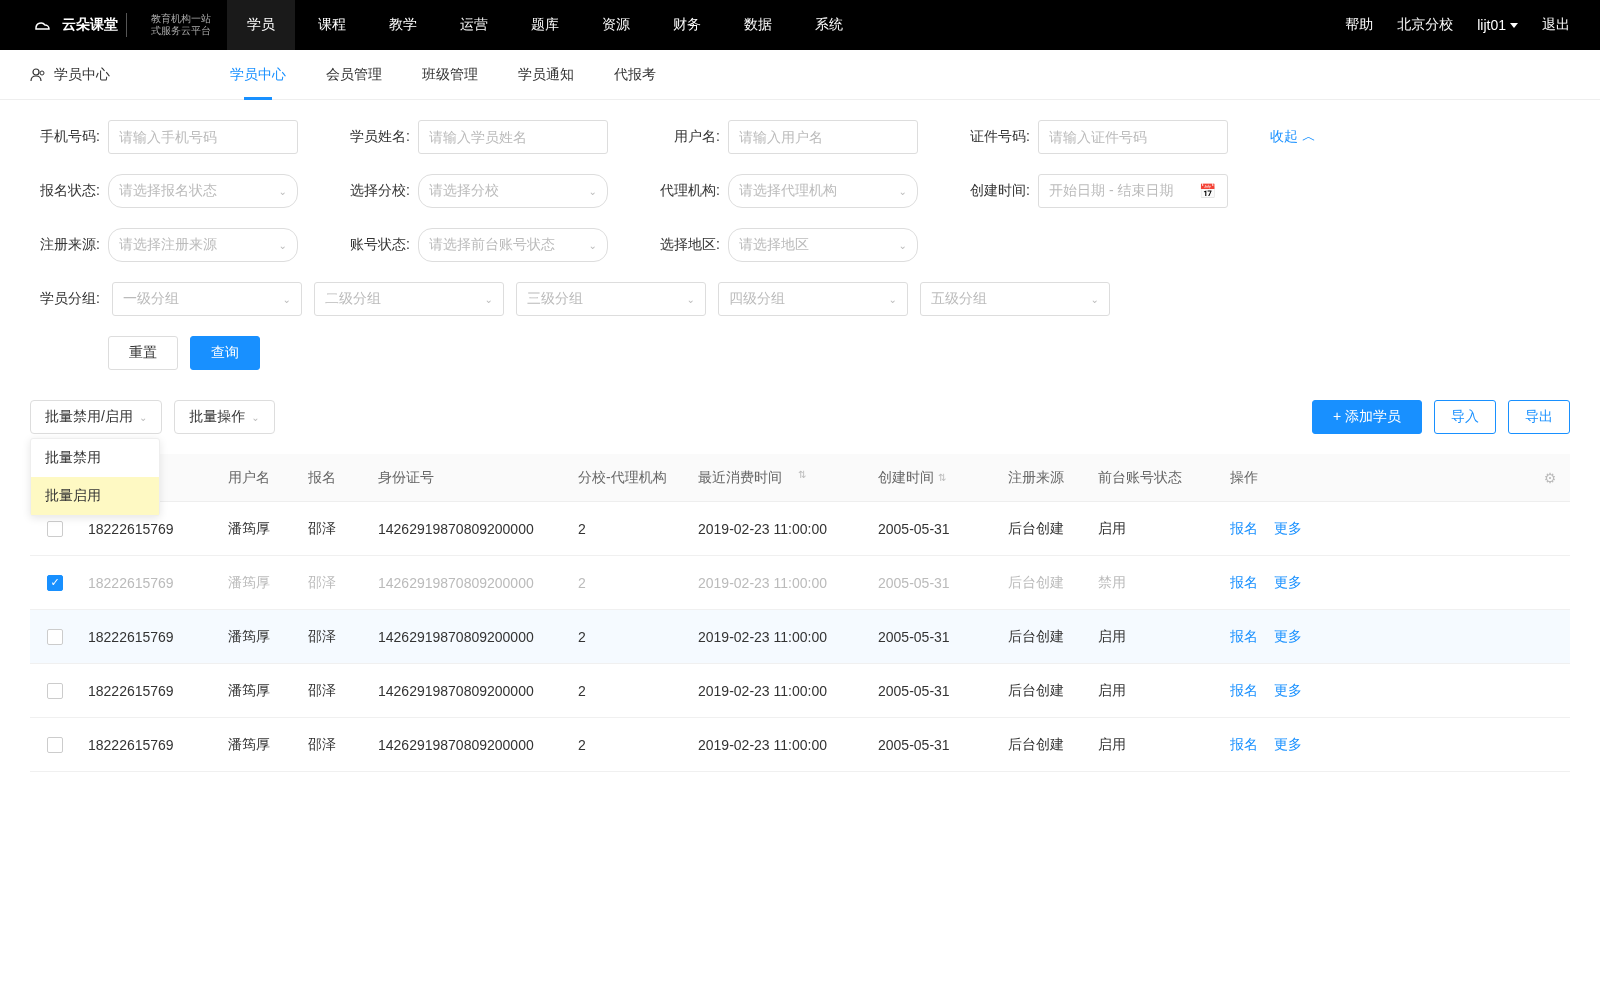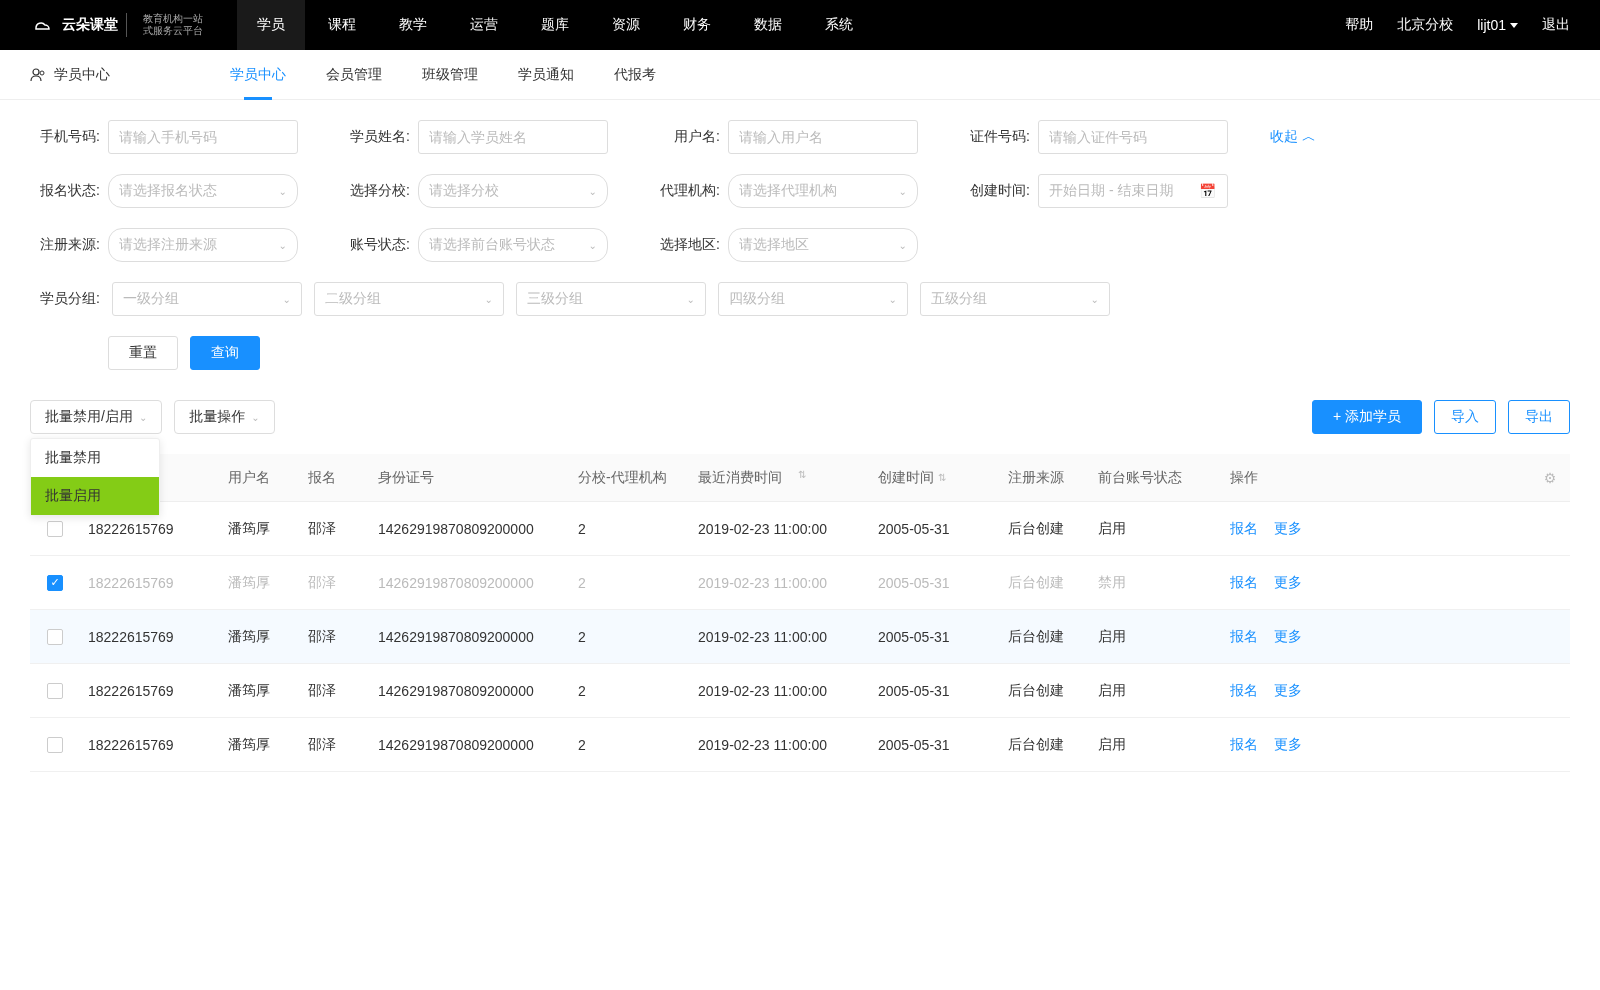--- a/index.html
+++ b/index.html
@@ -1,21 +1,21 @@
 <!DOCTYPE html>
 <html><head>
 <meta charset="utf-8">
 <style>
 *{box-sizing:border-box;margin:0;padding:0}
 body{font-family:-apple-system,BlinkMacSystemFont,"PingFang SC","Microsoft YaHei",sans-serif;font-size:14px;color:#333;background:#fff}
 .topbar{background:#000;height:50px;display:flex;align-items:center;padding:0 30px;color:#fff}
-.logo{display:flex;align-items:center;gap:8px;margin-right:34px}
+.logo{display:flex;align-items:center;gap:8px;margin-right:16px}
 .logo-icon{width:24px;height:18px;position:relative}
 .logo-text{font-size:14px;font-weight:bold}
-.logo-sub{font-size:10px;color:#aaa;border-left:1px solid #555;padding-left:16px;line-height:1.2}
+.logo-sub{font-size:10px;color:#aaa;border-left:1px solid #555;padding-left:24px;line-height:1.2}
 .topnav{display:flex;gap:3px;flex:1}
 .topnav-item{padding:0 20px;height:50px;display:flex;align-items:center;color:#fff;cursor:pointer;font-size:14px}
 .topnav-item.active{background:#1a1a1a;color:#fff}
 .topright{display:flex;align-items:center;gap:24px;color:#fff;font-size:14px}
 .topright-item{cursor:pointer;display:flex;align-items:center;gap:4px}
 .subbar{height:50px;border-bottom:1px solid #eee;display:flex;align-items:center;padding:0 30px}
 .subbar-left{display:flex;align-items:center;gap:8px;margin-right:120px;color:#333}
 .subnav{display:flex;gap:40px}
 .subnav-item{height:50px;display:flex;align-items:center;cursor:pointer;color:#333;position:relative}
 .subnav-item.active{color:#1890ff}
@@ -35,21 +35,21 @@
 .btn-row{display:flex;gap:12px;margin-left:78px;margin-bottom:30px}
 .btn{height:34px;padding:0 20px;border-radius:3px;font-size:14px;cursor:pointer;display:flex;align-items:center;border:1px solid #ddd;background:#fff;color:#333}
 .btn-primary{background:#1890ff;color:#fff;border-color:#1890ff}
 .action-bar{display:flex;justify-content:space-between;align-items:center;padding:0 30px 16px;position:relative}
 .action-left{display:flex;gap:12px;position:relative}
 .action-right{display:flex;gap:12px}
 .btn-dropdown{height:34px;padding:0 14px;border:1px solid #ddd;border-radius:4px;display:flex;align-items:center;gap:6px;cursor:pointer;font-size:14px;color:#333;background:#fff}
 .btn-outline-blue{height:34px;padding:0 16px;border:1px solid #1890ff;border-radius:3px;color:#1890ff;background:#fff;cursor:pointer;display:flex;align-items:center;font-size:14px}
 .dropdown-menu{position:absolute;top:38px;left:0;width:130px;background:#fff;border:1px solid #eee;border-radius:3px;box-shadow:0 2px 8px rgba(0,0,0,0.1);z-index:10}
 .dropdown-item{padding:10px 14px;cursor:pointer;font-size:14px;color:#333}
-.dropdown-item:hover,.dropdown-item.hover{background:#84cc16}
+.dropdown-item:hover,.dropdown-item.hover{background:#fef9c3}
 .table{width:calc(100% - 60px);margin:4px 30px}
 .thead{display:flex;background:#fafafa;height:48px;align-items:center;border-bottom:1px solid #eee;color:#666;font-size:14px}
 .tbody .trow{display:flex;height:54px;align-items:center;border-bottom:1px solid #f0f0f0;font-size:14px}
 .trow.checked{color:#bbb}
 .trow.hover{background:#f5faff}
 .tcol{padding:0 8px;overflow:hidden;text-overflow:ellipsis;white-space:nowrap}
 .col-check{width:50px;display:flex;justify-content:center}
 .col-phone{width:140px}
 .col-user{width:80px}
 .col-baoming{width:70px}

